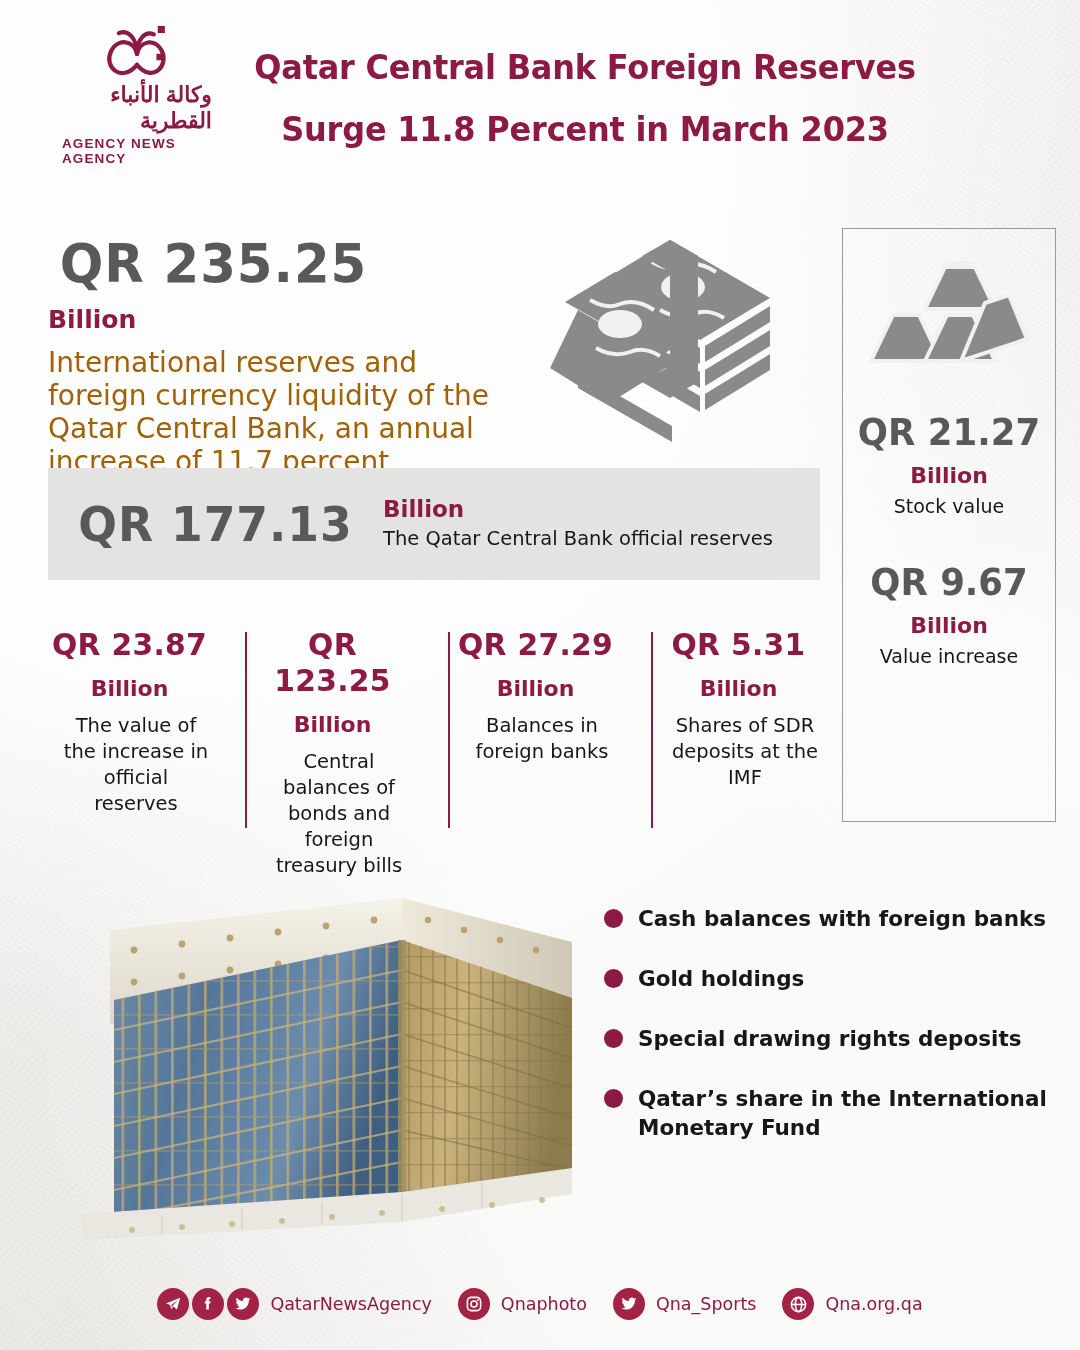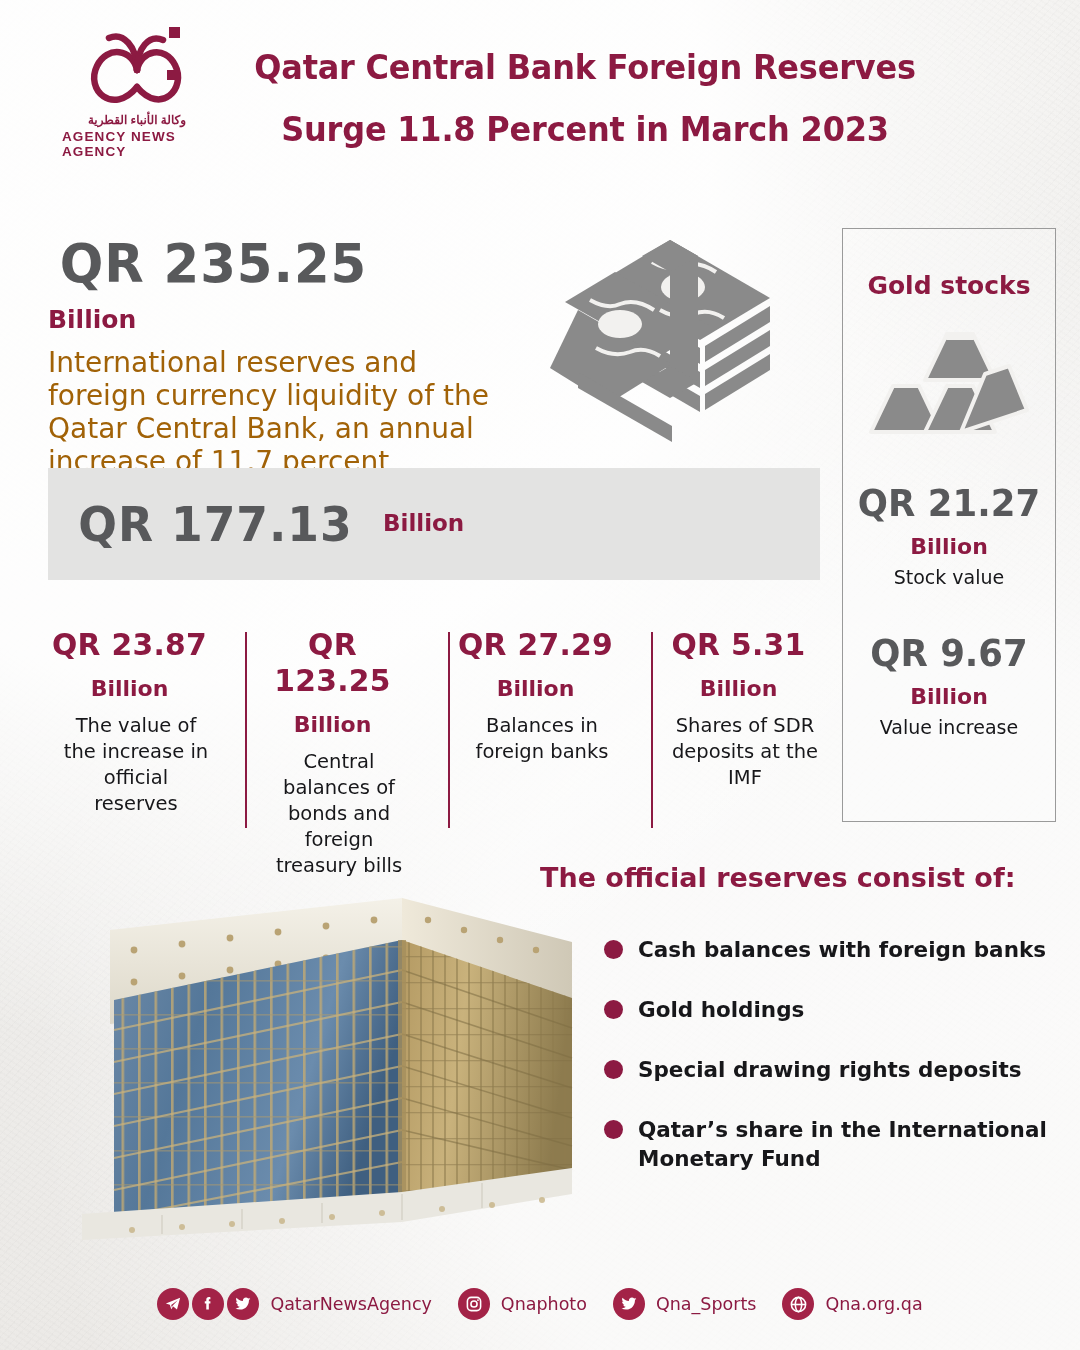--- a/index.html
+++ b/index.html
@@ -22,21 +22,21 @@
       linear-gradient(180deg,#f4f3f1 0%, #efeeec 55%, #eceae7 100%);
     pointer-events:none;
   }
   .stage { position:absolute; inset:0; }
 
   
   .header { position:absolute; left:0; top:0; width:1080px; height:180px; }
   .logo { position:absolute; left:62px; top:24px; width:150px; height:142px;
           display:flex; flex-direction:column; align-items:center; }
   .logo-mark { width:108px; height:88px; }
-  .logo-ar { font-size:12px; color:#8c1a42; font-weight:bold; direction:rtl;
+  .logo-ar { font-size:22px; color:#8c1a42; font-weight:bold; direction:rtl;
              letter-spacing:.5px; margin-top:1px; }
   .logo-en { font-size:13.5px; color:#8c1a42; font-weight:bold; letter-spacing:1.1px; margin-top:2px;}
 
   .title-wrap{ position:absolute; left:215px; top:36px; width:740px; text-align:center; }
   .title-line{ color:#8c1a42; font-weight:bold; font-size:34px; line-height:62px;
                letter-spacing:-.2px; white-space:nowrap;
                font-family:"DejaVu Sans","Liberation Sans",sans-serif;
                transform:scaleX(.94); transform-origin:center; }
 
   
@@ -177,20 +177,21 @@
     </g>
     <polygon points="150,8 178,24 178,150 150,134" fill="#8a8a8a"></polygon>
     <polygon points="150,8 178,24 150,40 122,24" fill="#8a8a8a"></polygon>
     <polygon points="150,134 178,150 150,166 122,150" fill="#8a8a8a"></polygon>
   </svg>
 
   <div class="banner">
     <div class="banner-num">QR 177.13</div>
     <div class="banner-right">
       <div class="banner-unit">Billion</div>
+      <div class="banner-desc">The Qatar Central Bank official reserves</div>
     </div>
   </div>
 
   <div class="cols">
     <div class="col">
       <div class="col-num">QR 23.87</div>
       <div class="col-unit">Billion</div>
       <div class="col-desc">The value of the increase in official reserves</div>
     </div>
     <div class="col">
@@ -204,21 +205,20 @@
       <div class="col-desc">Balances in foreign banks</div>
     </div>
     <div class="col">
       <div class="col-num">QR 5.31</div>
       <div class="col-unit">Billion</div>
       <div class="col-desc">Shares of SDR deposits at the IMF</div>
     </div>
   </div>
 
   <div class="gold-panel">
-    <div class="gold-title">Gold stocks</div>
 
     <svg class="gold-icon" viewBox="0 0 160 122">
       <g fill="#8a8a8a" stroke="#f2f1ef" stroke-width="4" stroke-linejoin="round">
 
         <polygon points="78,10 104,10 126,56 56,56"></polygon>
         <polygon points="78,10 104,10 104,14 78,14"></polygon>
 
         <polygon points="24,62 50,62 72,108 2,108"></polygon>
 
         <polygon points="78,62 104,62 126,108 56,108"></polygon>
@@ -344,21 +344,20 @@
     <g stroke="#d4d1c6" stroke-width="1.4">
       <line x1="90" y1="337" x2="90" y2="356"></line>
       <line x1="170" y1="331" x2="170" y2="351"></line>
       <line x1="250" y1="325" x2="250" y2="345"></line>
       <line x1="330" y1="316" x2="330" y2="342"></line>
       <line x1="410" y1="305" x2="410" y2="330"></line>
     </g>
   </svg>
 
   <div class="consist">
-    <div class="consist-title">The official reserves consist of:</div>
     <div class="bullets">
       <div class="bullet">
         <span class="bullet-dot"></span>
         <span class="bullet-text">Cash balances with foreign banks</span>
       </div>
       <div class="bullet">
         <span class="bullet-dot"></span>
         <span class="bullet-text">Gold holdings</span>
       </div>
       <div class="bullet">

